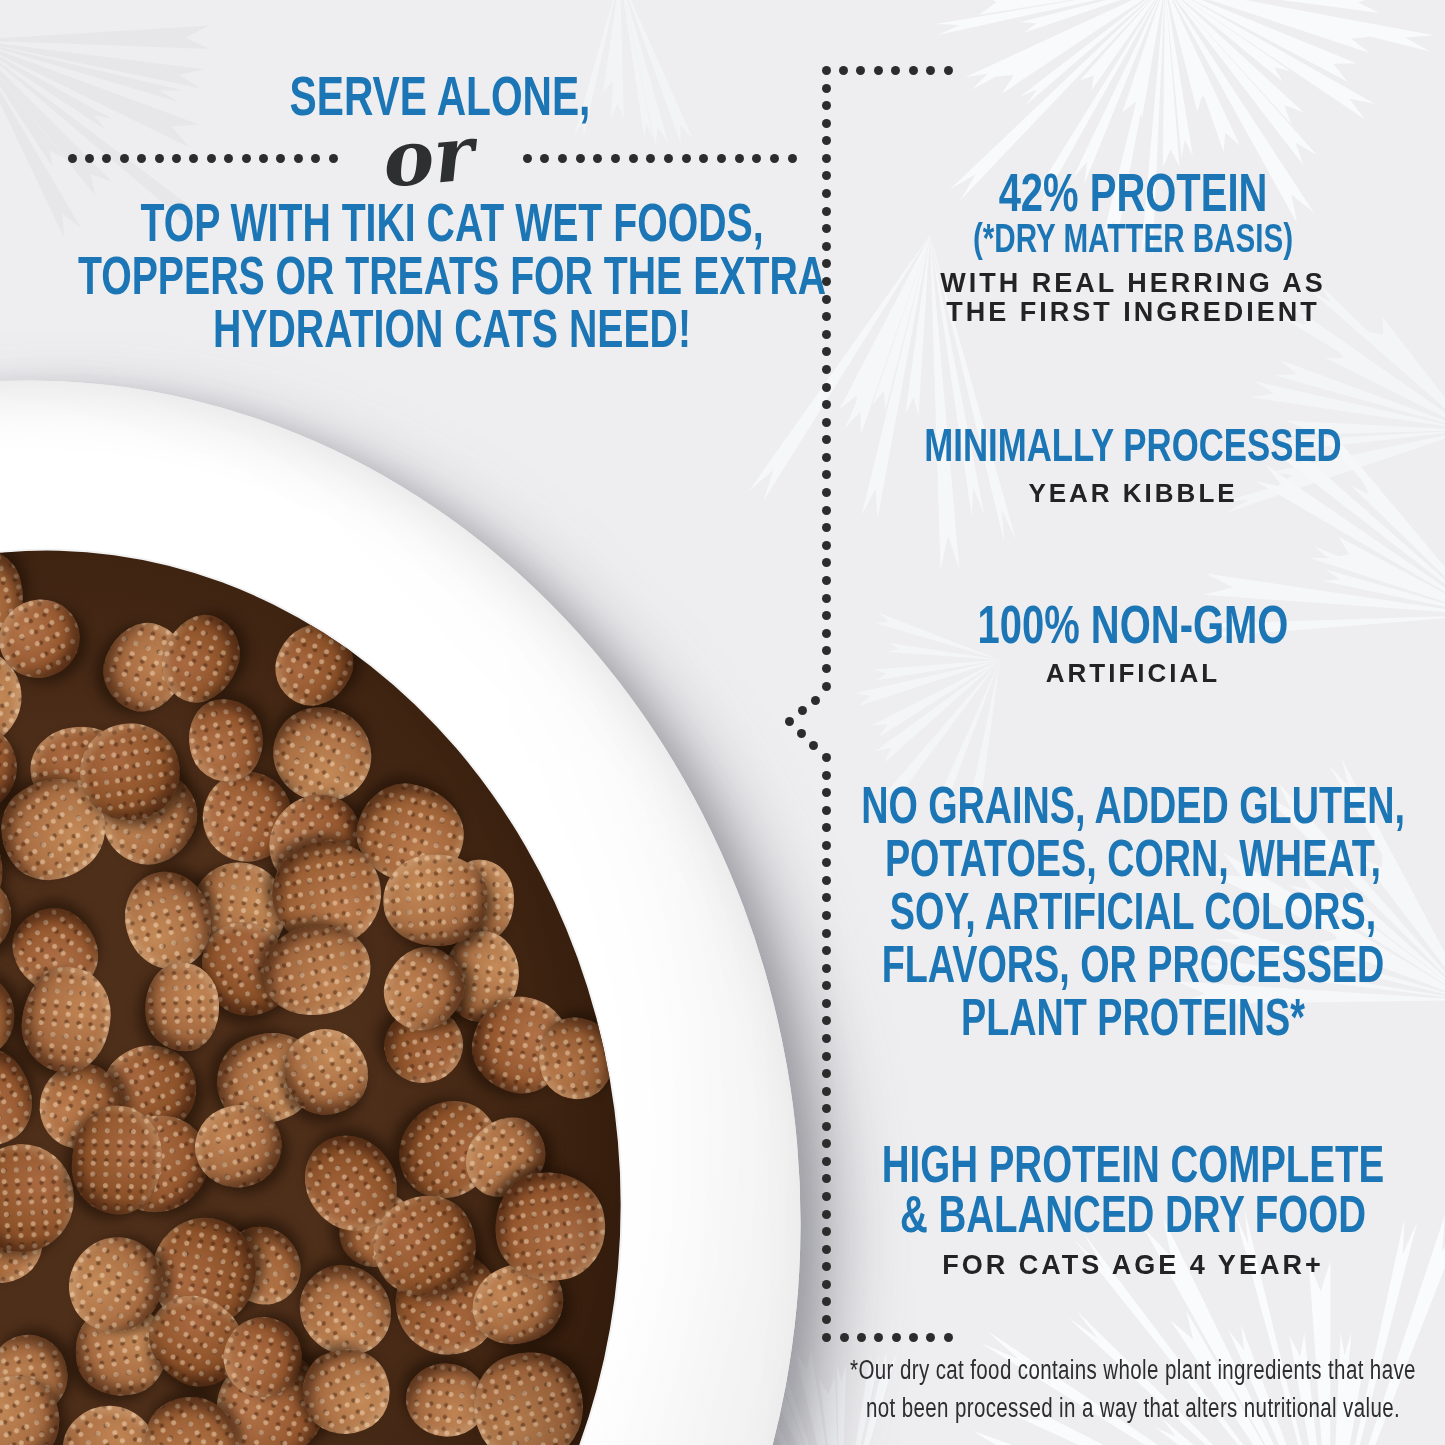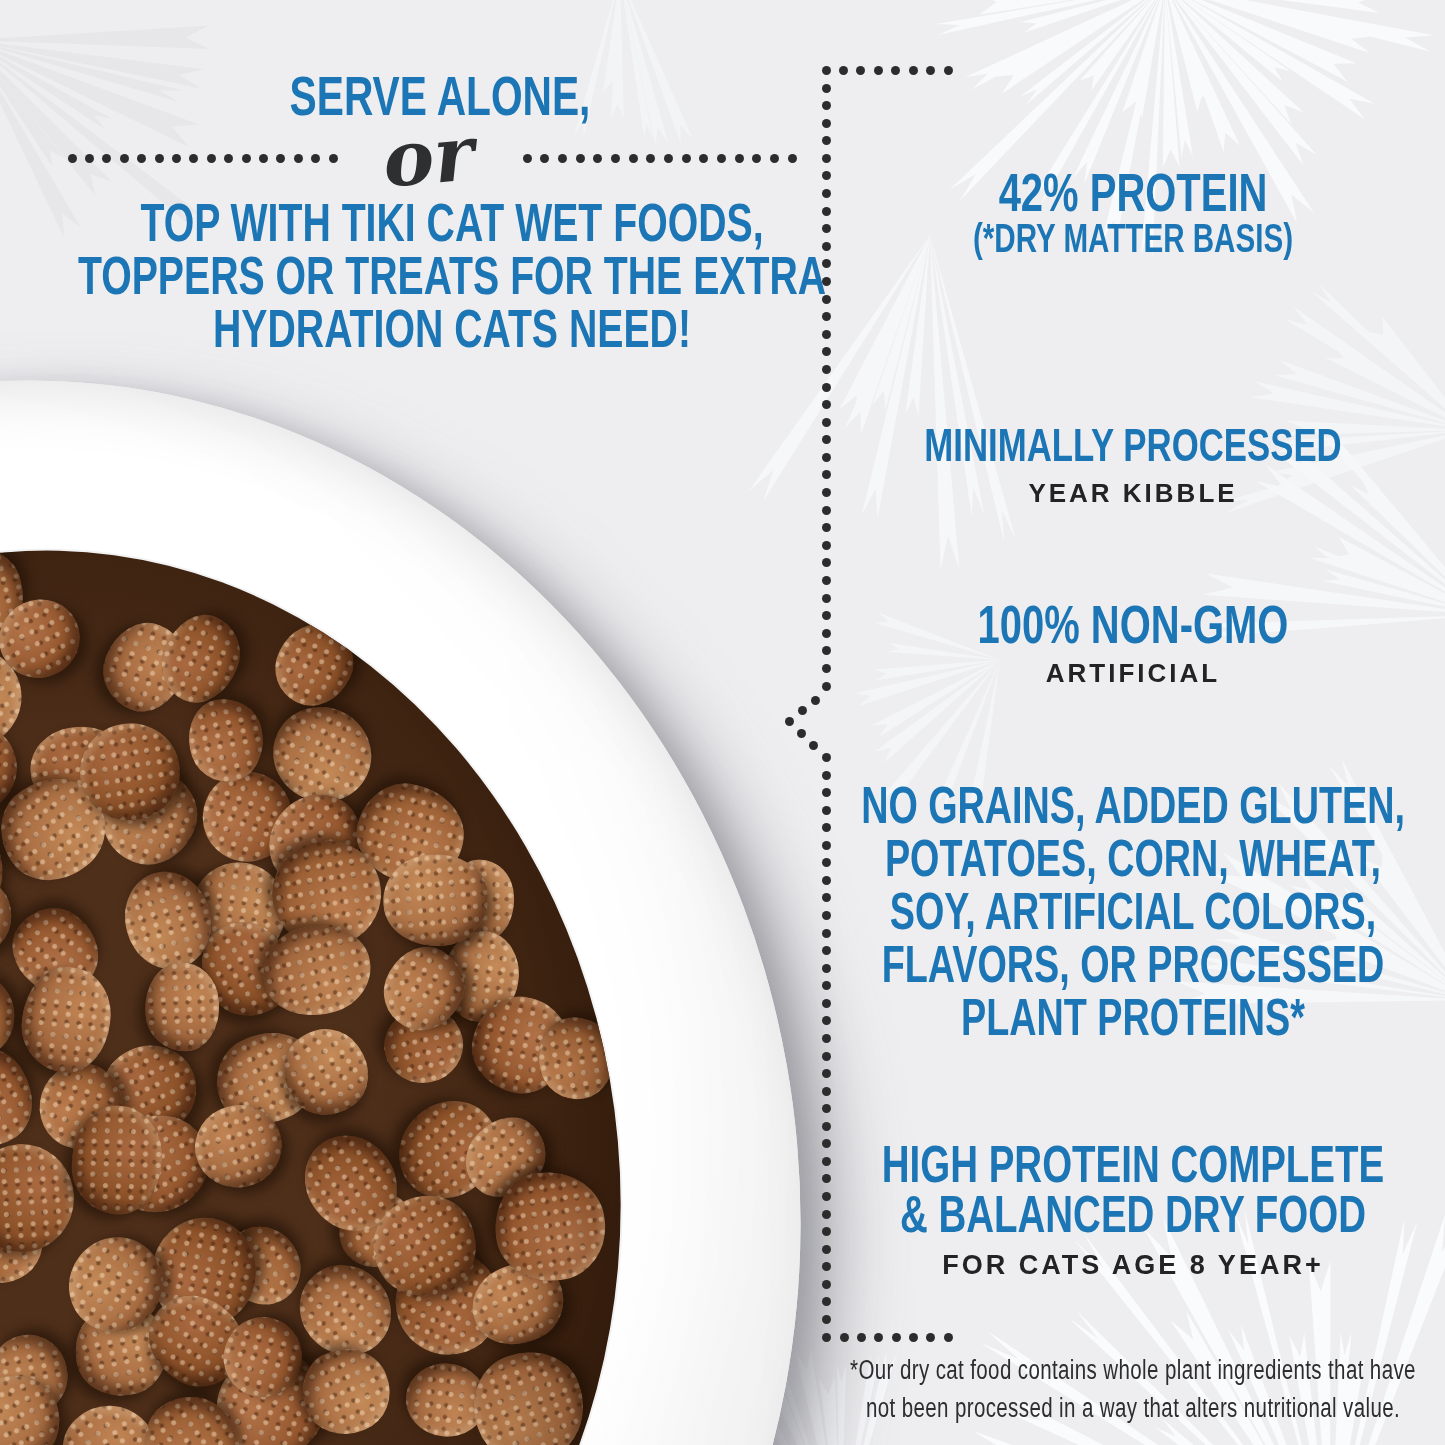--- a/index.html
+++ b/index.html
@@ -392,33 +392,35 @@
     </div>
 
   <div class="t cx bh" id="hero-headline">SERVE ALONE,</div>
   <div class="t" id="or-script">or</div>
   <div class="t cx bh lc" id="hero-line1">TOP WITH TIKI CAT WET FOODS,</div>
   <div class="t cx bh lc" id="hero-line2">TOPPERS OR TREATS FOR THE EXTRA</div>
   <div class="t cx bh lc" id="hero-line3">HYDRATION CATS NEED!</div>
 
   <div class="t cx bh rc" id="b1-title">42% PROTEIN</div>
   <div class="t cx bh rc" id="b1-sub">(*DRY MATTER BASIS)</div>
+  <div class="t cx1 dl rc" id="b1-d1">WITH REAL HERRING AS</div>
+  <div class="t cx1 dl rc" id="b1-d2">THE FIRST INGREDIENT</div>
 
   <div class="t cx bh rc" id="b2-title">MINIMALLY PROCESSED</div>
   <div class="t cx1 dl rc" id="b2-d1">YEAR KIBBLE</div>
 
   <div class="t cx bh rc" id="b3-title">100% NON-GMO</div>
   <div class="t cx1 dl rc" id="b3-d1">ARTIFICIAL</div>
 
   <div class="t cx bh rc" id="b4-l1">NO GRAINS, ADDED GLUTEN,</div>
   <div class="t cx bh rc" id="b4-l2">POTATOES, CORN, WHEAT,</div>
   <div class="t cx bh rc" id="b4-l3">SOY, ARTIFICIAL COLORS,</div>
   <div class="t cx bh rc" id="b4-l4">FLAVORS, OR PROCESSED</div>
   <div class="t cx bh rc" id="b4-l5">PLANT PROTEINS*</div>
 
   <div class="t cx bh rc" id="b5-l1">HIGH PROTEIN COMPLETE</div>
   <div class="t cx bh rc" id="b5-l2">&amp; BALANCED DRY FOOD</div>
-  <div class="t cx1 dl rc" id="b5-d1">FOR CATS AGE 8 YEAR+</div>
+  <div class="t cx1 dl rc" id="b5-d1">FOR CATS AGE 4 YEAR+</div>
 
   <div class="t cx8 fn rc" id="fn-l1">*Our dry cat food contains whole plant ingredients that have</div>
   <div class="t cx8 fn rc" id="fn-l2">not been processed in a way that alters nutritional value.</div>
 
 </div>
 
 </body></html>

